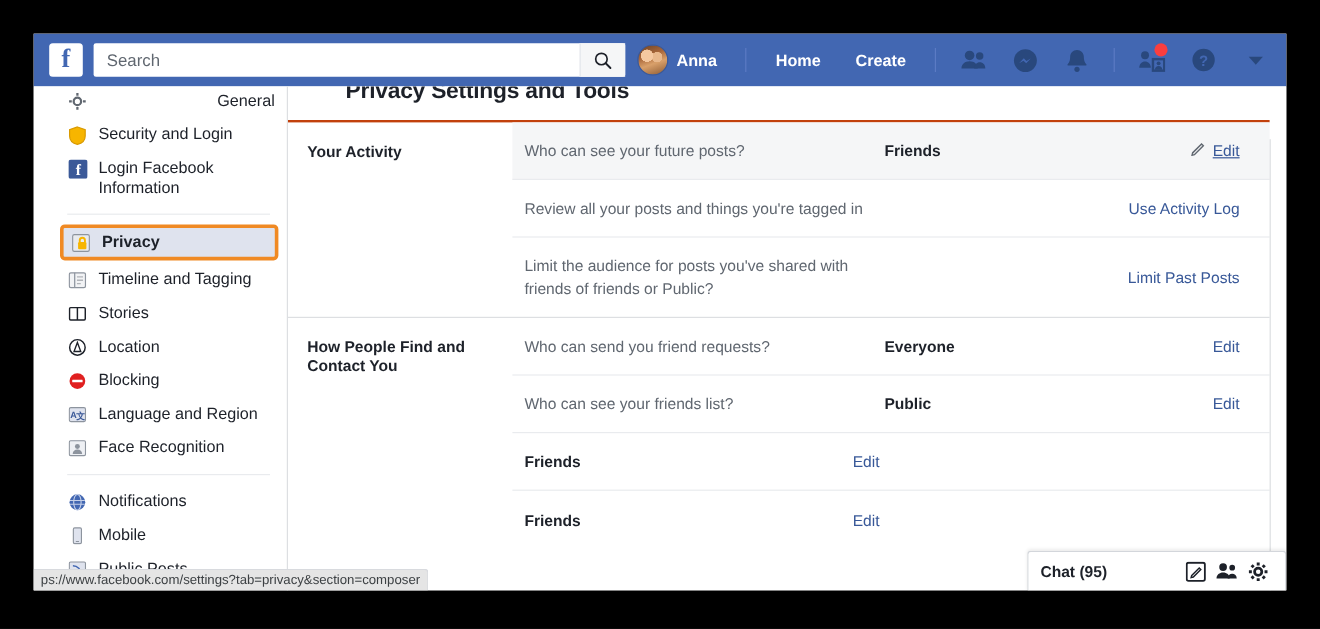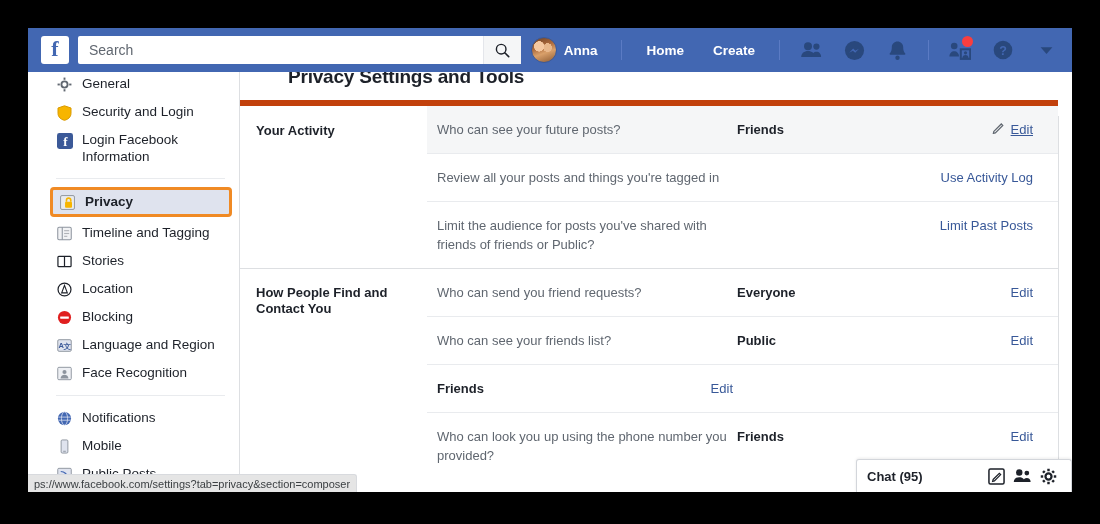--- a/index.html
+++ b/index.html
@@ -106,36 +106,36 @@
   
   #main {
     position: absolute; left: 212px; top: 44px;
     width: 832px; height: 420px; background: #fff;
     overflow: hidden;
   }
   #page-title {
     font-size: 19px; font-weight: bold; color: #1d2129;
     padding: 0 0 0 48px; margin-top: -6px; letter-spacing: -0.2px;
   }
-  #card { margin: 12px 0 0 0; border-top: 6px solid #c2410c; width: 818px; }
+  #card { margin: 12px 0 0 0; border-top: 2px solid #c2410c; width: 818px; }
   #card-rightborder {
     position: absolute; left: 818px; top: 44px; width: 1px; height: 376px;
     background: #dddfe2;
   }
   .sec-block { border-bottom: 1px solid #dddfe2; }
   .sec-block:last-child { border-bottom: none; }
   .srow { display: flex; align-items: flex-start; }
   .sec-title {
     width: 187px; flex: none;
     font-size: 13px; font-weight: bold; color: #1d2129;
     padding: 17px 12px 0 16px; line-height: 16px;
   }
   .rows { flex: 1; }
   .prow {
-    display: flex; align-items: flex-start;
+    display: flex; align-items: center;
     border-bottom: 1px solid #e9ebee;
     padding: 14px 16px 14px 10px;
     min-height: 48px;
   }
   .prow:last-child { border-bottom: none; }
   .prow.highlight { background: #f5f6f7; }
   .q {
     flex: 1; font-size: 13px; color: #606770; line-height: 19px;
     padding-right: 10px; max-width: 300px;
   }
@@ -243,21 +243,21 @@
       <div class="icon-btn">
         <svg width="13" height="9" viewBox="0 0 13 9">
           <path d="M0.6 1.2h11.8L6.5 7.9z" fill="#29487d"></path>
         </svg>
       </div>
     </div>
   </div>
 
   <div id="sidebar">
 
-    <div class="side-item" style="margin-top:-2px;">
+    <div class="side-item" style="margin-top:-2px;justify-content:space-between;">
       <span class="s-ico">
         <svg width="15" height="15" viewBox="0 0 16 16">
           <circle cx="8" cy="8" r="3.3" fill="none" stroke="#606770" stroke-width="2"></circle>
           <g stroke="#606770" stroke-width="2">
             <line x1="8" y1="0.6" x2="8" y2="3"></line>
               <line x1="8" y1="13" x2="8" y2="15.4"></line>
             <line x1="0.6" y1="8" x2="3" y2="8"></line>
               <line x1="13" y1="8" x2="15.4" y2="8"></line>
           </g>
         </svg>
@@ -464,21 +464,20 @@
             </div>
 
             <div class="prow">
               <div class="val">Friends</div>
               <div class="act">
                 <span class="txt">Edit</span>
               </div>
             </div>
 
             <div class="prow">
-              <div class="q">Who can look you up using the phone number you provided?</div>
               <div class="val">Friends</div>
               <div class="act">
                 <span class="txt">Edit</span>
               </div>
             </div>
 
           </div>
         </div>
       </div>
 

